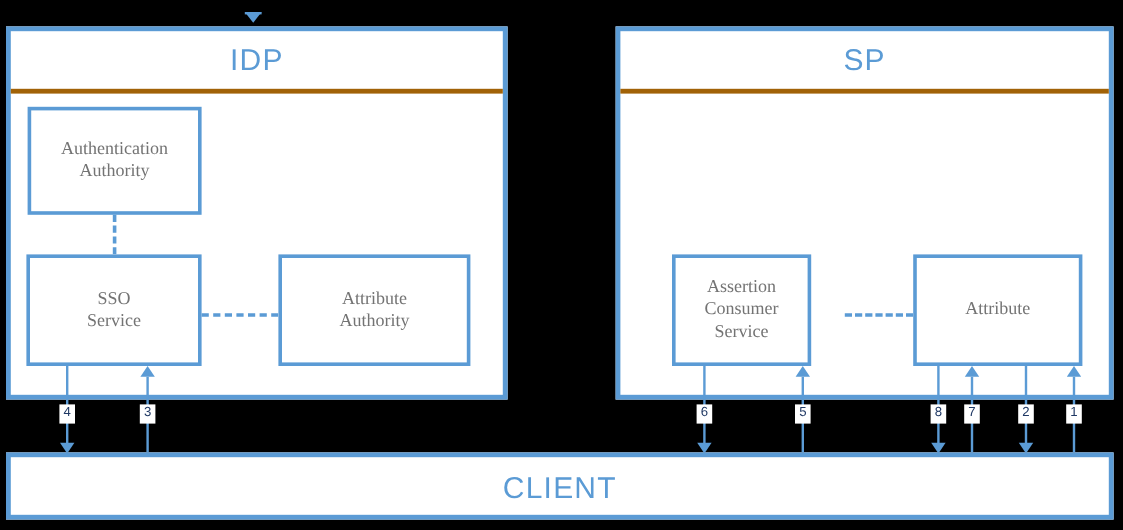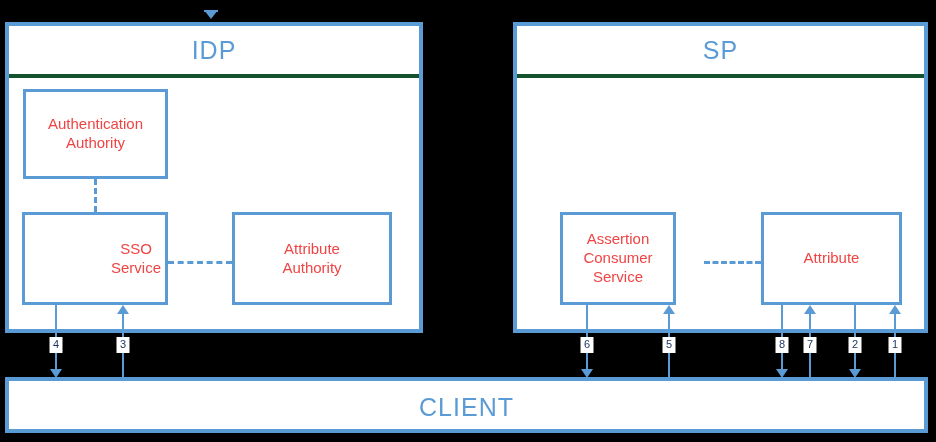--- a/index.html
+++ b/index.html
@@ -23,21 +23,21 @@
     box-sizing: border-box;
     background: #ffffff;
     border: 4px solid #5B9BD5;
   }
   .domain-header {
     position: absolute;
     left: 0;
     right: 0;
     top: 0;
     box-sizing: border-box;
-    border-bottom: 4px solid #14532d;
+    border-bottom: 4px solid #a16207;
     display: flex;
     align-items: center;
     justify-content: center;
   }
   .domain-title {
     color: #5B9BD5;
     font-size: 25px;
     font-weight: normal;
     letter-spacing: 1px;
     line-height: 1;
@@ -49,25 +49,26 @@
     position: absolute;
     box-sizing: border-box;
     background: #ffffff;
     border: 3px solid #5B9BD5;
     display: flex;
     align-items: center;
     justify-content: center;
     text-align: center;
   }
   .component-label {
-    color: #ef4444;
+    color: #737373;
     font-size: 15px;
     line-height: 1.25;
     padding: 0 4px;
     white-space: pre-line;
+    font-family: Liberation Serif, serif;
   }
 
   
   .dashed-connector {
     position: absolute;
     height: 0;
     border-top: 3px dashed #5B9BD5;
   }
   .dashed-connector-v {
     position: absolute;
@@ -134,21 +135,21 @@
     </div>
   </div>
 
   <div class="component-box" style="left:23px; top:89px; width:145px; height:90px;">
     <span class="component-label">Authentication
 Authority</span>
   </div>
 
   <div class="dashed-connector-v" style="left:94px; top:179px; height:33px;"></div>
 
-  <div class="component-box" style="left:22px; top:212px; width:146px; height:93px;justify-content:flex-end;">
+  <div class="component-box" style="left:22px; top:212px; width:146px; height:93px;">
     <span class="component-label">SSO
 Service</span>
   </div>
 
   <div class="dashed-connector" style="left:168px; top:261px; width:64px;"></div>
 
   <div class="component-box" style="left:232px; top:212px; width:160px; height:93px;">
     <span class="component-label">Attribute
 Authority</span>
   </div>

